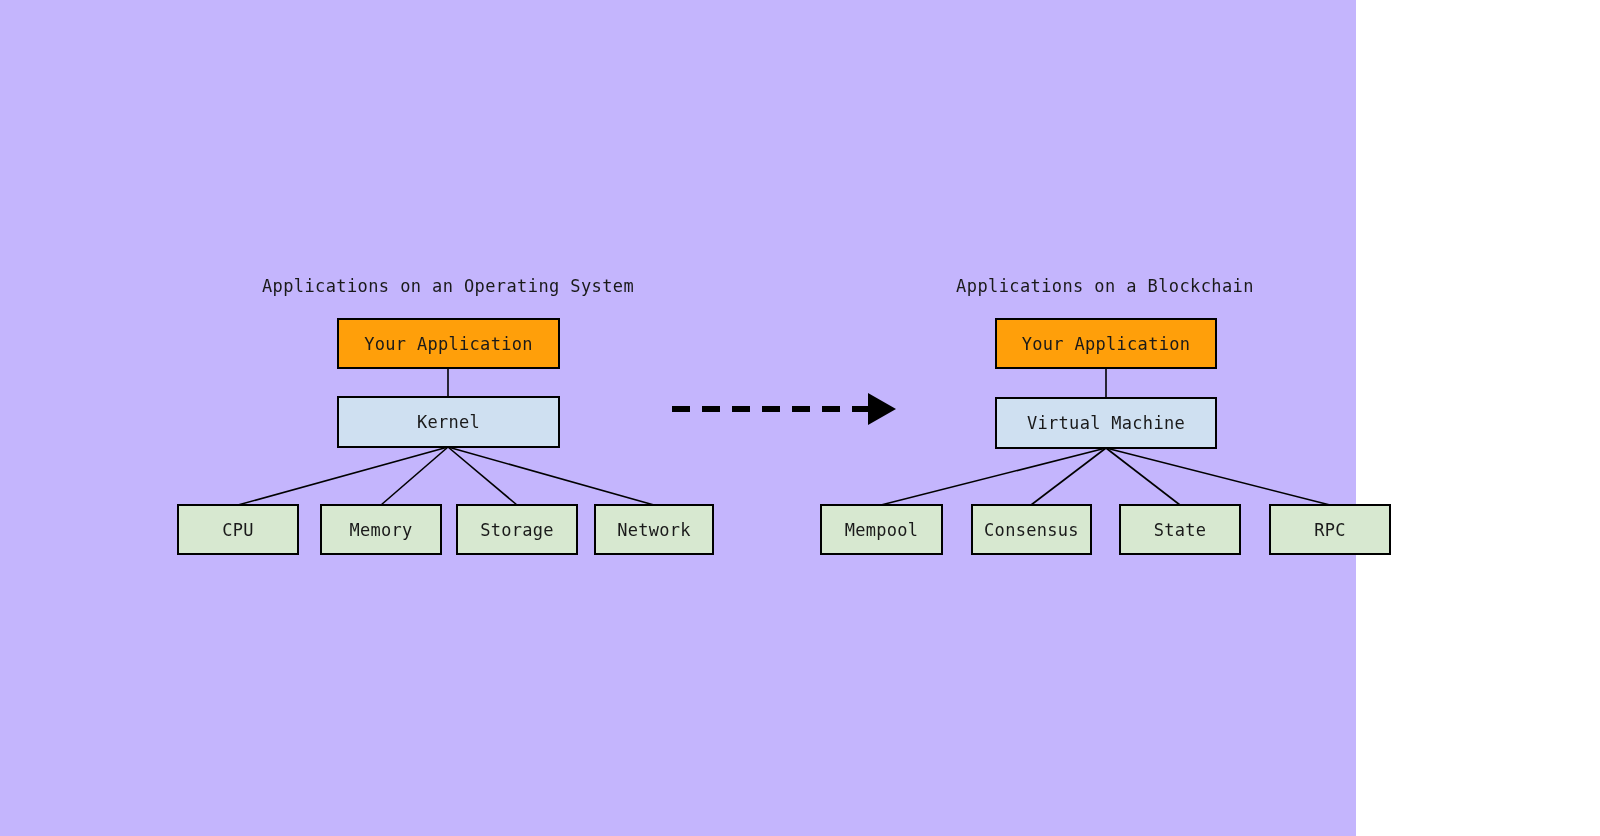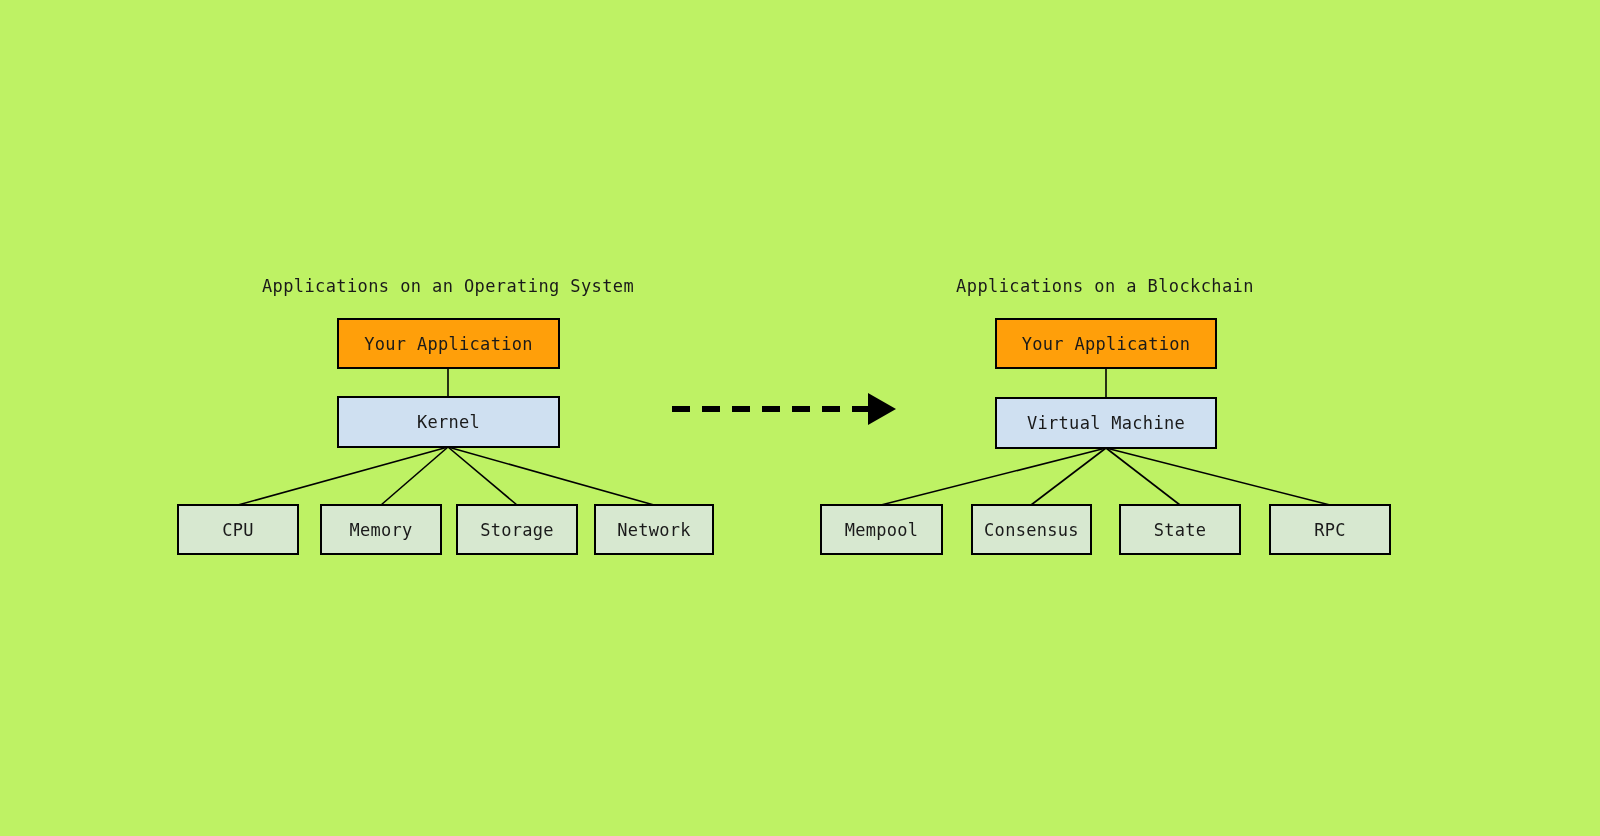--- a/index.html
+++ b/index.html
@@ -9,23 +9,23 @@
     background: #ffffff;
   }
   body {
     width: 1600px;
     height: 836px;
     font-family: "DejaVu Sans Mono", "Liberation Mono", monospace;
     overflow: hidden;
   }
   #diagram-root {
     position: relative;
-    width: 1600px;
+    width: 1356px;
     height: 836px;
-    background: #bef264;
+    background: #c4b5fd;
   }
   svg.diagram-svg {
     position: absolute;
     top: 0;
     left: 0;
     width: 1600px;
     height: 836px;
     display: block;
   }
   .panel-title {

